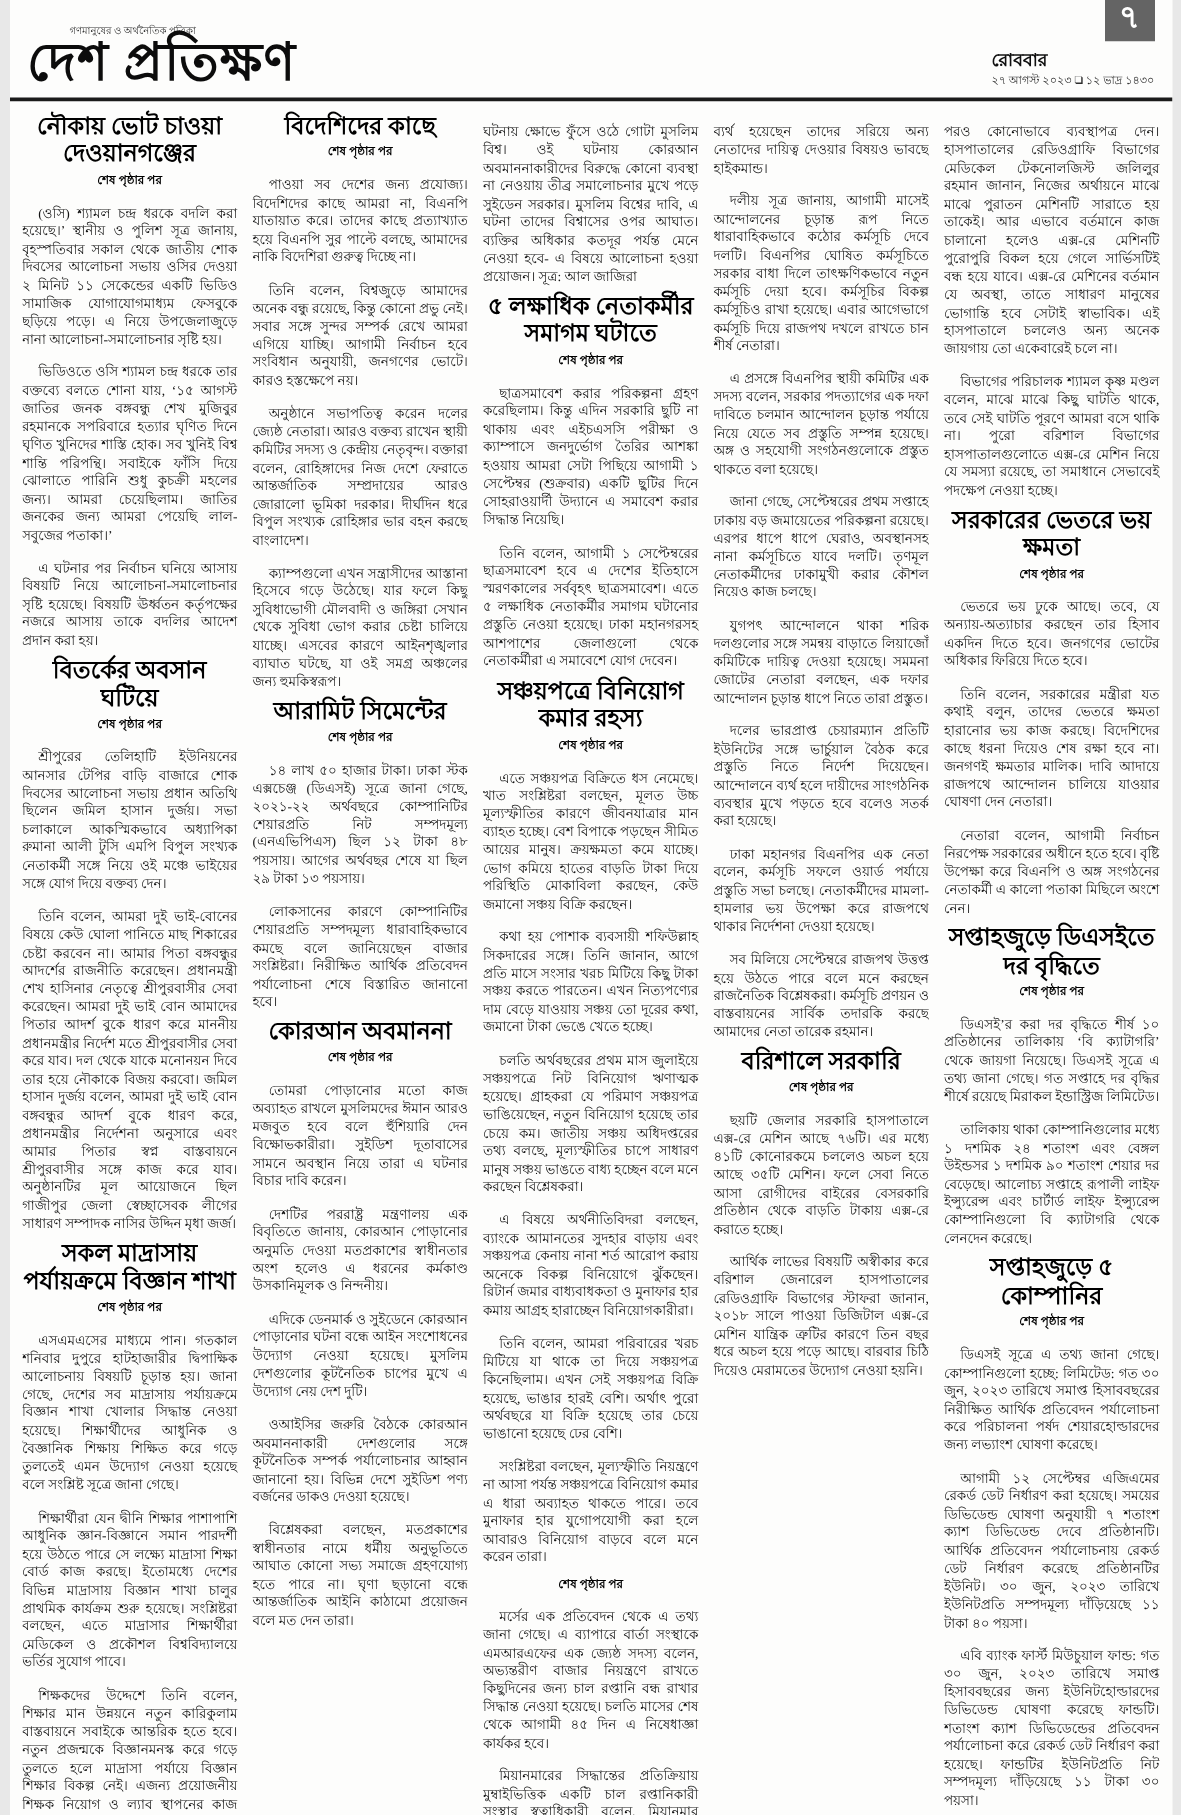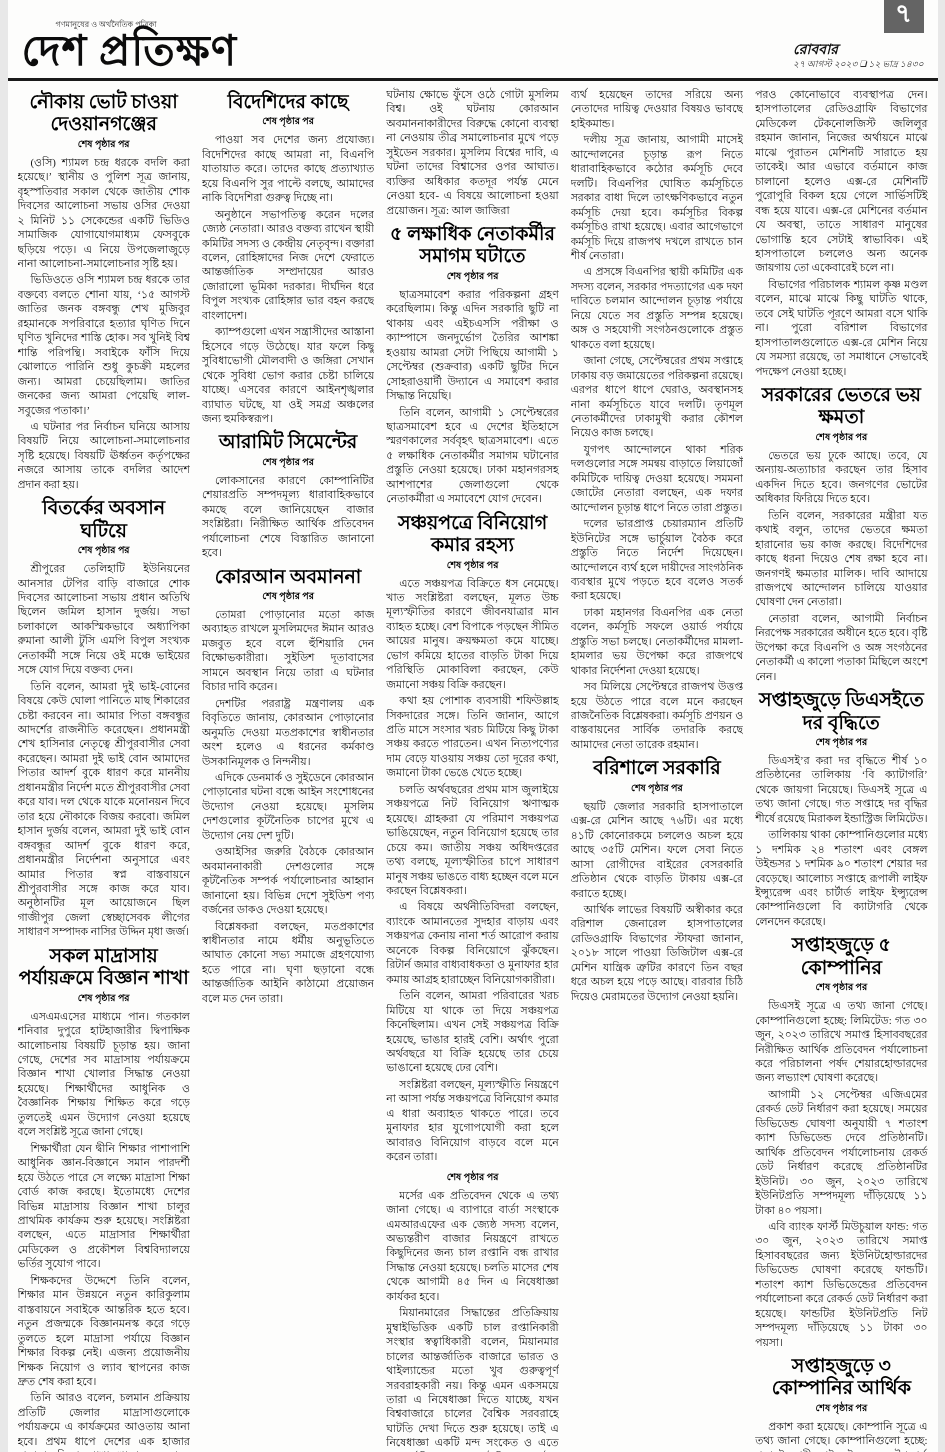--- a/index.html
+++ b/index.html
@@ -20,36 +20,36 @@
   .mast-right{display:flex;align-items:flex-end;gap:8px;flex-direction:column;}
   .section-title{font-size:27px;font-weight:bold;color:#111;line-height:1;padding-bottom:2px;}
   .page-tab{
     width:15px;height:38px;background:#9a9a9a;color:#fff;display:flex;align-items:center;justify-content:center;
   }
   .page-tab span{transform:rotate(-90deg);font-size:8px;white-space:nowrap;}
   .page-num{
     width:40px;height:38px;background:#646464;color:#fff;font-size:26px;font-weight:bold;
     display:flex;align-items:center;justify-content:center;line-height:1;
   }
-  .date-block{display:flex;flex-direction:column;line-height:1.25;padding-bottom:2px;font-style:italic;}
+  .date-block{display:flex;flex-direction:column;line-height:1.25;padding-bottom:2px;}
   .weekday{font-size:14px;font-weight:bold;color:#101010;}
   .dateline{font-size:9px;color:#2c2c2c;}
   
   .columns{
     display:flex;gap:12px;padding:6px 10px 0 10px;height:1368px;overflow:hidden;
   }
   .col{flex:1 1 0;overflow:hidden;min-width:0;}
   .article{margin-bottom:6px;}
   .headline{
     font-size:19px;font-weight:bold;text-align:center;line-height:1.18;color:#000;
     margin:4px 0 1px 0;
   }
   .kicker{font-size:9.5px;font-weight:bold;text-align:center;margin:0 0 3px 0;color:#000;font-family:Liberation Serif, serif;}
   .article p{
-    font-size:10.8px;line-height:1.34;text-align:justify;margin:0 0 2px 0;
+    font-size:10.8px;line-height:1.34;text-align:justify;margin:12px 0 2px 0;
     text-indent:13px;word-break:break-word;
   }
   .cont p:first-child{text-indent:0;}
 </style>
 </head>
 <body>
 
 <div class="page">
 
   <header class="masthead">
@@ -92,26 +92,28 @@
           <p>শিক্ষার্থীরা যেন দ্বীনি শিক্ষার পাশাপাশি আধুনিক জ্ঞান-বিজ্ঞানে সমান পারদর্শী হয়ে উঠতে পারে সে লক্ষ্যে মাদ্রাসা শিক্ষা বোর্ড কাজ করছে। ইতোমধ্যে দেশের বিভিন্ন মাদ্রাসায় বিজ্ঞান শাখা চালুর প্রাথমিক কার্যক্রম শুরু হয়েছে। সংশ্লিষ্টরা বলছেন, এতে মাদ্রাসার শিক্ষার্থীরা মেডিকেল ও প্রকৌশল বিশ্ববিদ্যালয়ে ভর্তির সুযোগ পাবে।</p>
           <p>শিক্ষকদের উদ্দেশে তিনি বলেন, শিক্ষার মান উন্নয়নে নতুন কারিকুলাম বাস্তবায়নে সবাইকে আন্তরিক হতে হবে। নতুন প্রজন্মকে বিজ্ঞানমনস্ক করে গড়ে তুলতে হলে মাদ্রাসা পর্যায়ে বিজ্ঞান শিক্ষার বিকল্প নেই। এজন্য প্রয়োজনীয় শিক্ষক নিয়োগ ও ল্যাব স্থাপনের কাজ দ্রুত শেষ করা হবে।</p>
           <p>তিনি আরও বলেন, চলমান প্রক্রিয়ায় প্রতিটি জেলার মাদ্রাসাগুলোকে পর্যায়ক্রমে এ কার্যক্রমের আওতায় আনা হবে। প্রথম ধাপে দেশের এক হাজার মাদ্রাসায় বিজ্ঞান শাখা খোলার অনুমোদন দেওয়া হবে। পরবর্তী ধাপে বাকি মাদ্রাসাগুলোকেও এ সুবিধার আওতায় আনা হবে বলে জানানো হয়।</p>
         </article>
       </div>
       <div class="col">
         <article class="article">
           <h2 class="headline">বিদেশিদের কাছে</h2>
           <div class="kicker">শেষ পৃষ্ঠার পর</div>
           <p>পাওয়া সব দেশের জন্য প্রযোজ্য। বিদেশিদের কাছে আমরা না, বিএনপি যাতায়াত করে। তাদের কাছে প্রত্যাখ্যাত হয়ে বিএনপি সুর পাল্টে বলছে, আমাদের নাকি বিদেশিরা গুরুত্ব দিচ্ছে না।</p>
+          <p>তিনি বলেন, বিশ্বজুড়ে আমাদের অনেক বন্ধু রয়েছে, কিন্তু কোনো প্রভু নেই। সবার সঙ্গে সুন্দর সম্পর্ক রেখে আমরা এগিয়ে যাচ্ছি। আগামী নির্বাচন হবে সংবিধান অনুযায়ী, জনগণের ভোটে। কারও হস্তক্ষেপে নয়।</p>
           <p>অনুষ্ঠানে সভাপতিত্ব করেন দলের জ্যেষ্ঠ নেতারা। আরও বক্তব্য রাখেন স্থায়ী কমিটির সদস্য ও কেন্দ্রীয় নেতৃবৃন্দ। বক্তারা বলেন, রোহিঙ্গাদের নিজ দেশে ফেরাতে আন্তর্জাতিক সম্প্রদায়ের আরও জোরালো ভূমিকা দরকার। দীর্ঘদিন ধরে বিপুল সংখ্যক রোহিঙ্গার ভার বহন করছে বাংলাদেশ।</p>
           <p>ক্যাম্পগুলো এখন সন্ত্রাসীদের আস্তানা হিসেবে গড়ে উঠেছে। যার ফলে কিছু সুবিধাভোগী মৌলবাদী ও জঙ্গিরা সেখান থেকে সুবিধা ভোগ করার চেষ্টা চালিয়ে যাচ্ছে। এসবের কারণে আইনশৃঙ্খলার ব্যাঘাত ঘটছে, যা ওই সমগ্র অঞ্চলের জন্য হুমকিস্বরূপ।</p>
         </article>
         <article class="article">
           <h2 class="headline">আরামিট সিমেন্টের</h2>
           <div class="kicker">শেষ পৃষ্ঠার পর</div>
+          <p>১৪ লাখ ৫০ হাজার টাকা। ঢাকা স্টক এক্সচেঞ্জ (ডিএসই) সূত্রে জানা গেছে, ২০২১-২২ অর্থবছরে কোম্পানিটির শেয়ারপ্রতি নিট সম্পদমূল্য (এনএভিপিএস) ছিল ১২ টাকা ৪৮ পয়সায়। আগের অর্থবছর শেষে যা ছিল ২৯ টাকা ১৩ পয়সায়।</p>
           <p>লোকসানের কারণে কোম্পানিটির শেয়ারপ্রতি সম্পদমূল্য ধারাবাহিকভাবে কমছে বলে জানিয়েছেন বাজার সংশ্লিষ্টরা। নিরীক্ষিত আর্থিক প্রতিবেদন পর্যালোচনা শেষে বিস্তারিত জানানো হবে।</p>
         </article>
         <article class="article">
           <h2 class="headline">কোরআন অবমাননা</h2>
           <div class="kicker">শেষ পৃষ্ঠার পর</div>
           <p>তোমরা পোড়ানোর মতো কাজ অব্যাহত রাখলে মুসলিমদের ঈমান আরও মজবুত হবে বলে হুঁশিয়ারি দেন বিক্ষোভকারীরা। সুইডিশ দূতাবাসের সামনে অবস্থান নিয়ে তারা এ ঘটনার বিচার দাবি করেন।</p>
           <p>দেশটির পররাষ্ট্র মন্ত্রণালয় এক বিবৃতিতে জানায়, কোরআন পোড়ানোর অনুমতি দেওয়া মতপ্রকাশের স্বাধীনতার অংশ হলেও এ ধরনের কর্মকাণ্ড উসকানিমূলক ও নিন্দনীয়।</p>
           <p>এদিকে ডেনমার্ক ও সুইডেনে কোরআন পোড়ানোর ঘটনা বন্ধে আইন সংশোধনের উদ্যোগ নেওয়া হয়েছে। মুসলিম দেশগুলোর কূটনৈতিক চাপের মুখে এ উদ্যোগ নেয় দেশ দুটি।</p>
           <p>ওআইসির জরুরি বৈঠকে কোরআন অবমাননাকারী দেশগুলোর সঙ্গে কূটনৈতিক সম্পর্ক পর্যালোচনার আহ্বান জানানো হয়। বিভিন্ন দেশে সুইডিশ পণ্য বর্জনের ডাকও দেওয়া হয়েছে।</p>
           <p>বিশ্লেষকরা বলছেন, মতপ্রকাশের স্বাধীনতার নামে ধর্মীয় অনুভূতিতে আঘাত কোনো সভ্য সমাজে গ্রহণযোগ্য হতে পারে না। ঘৃণা ছড়ানো বন্ধে আন্তর্জাতিক আইনি কাঠামো প্রয়োজন বলে মত দেন তারা।</p>

